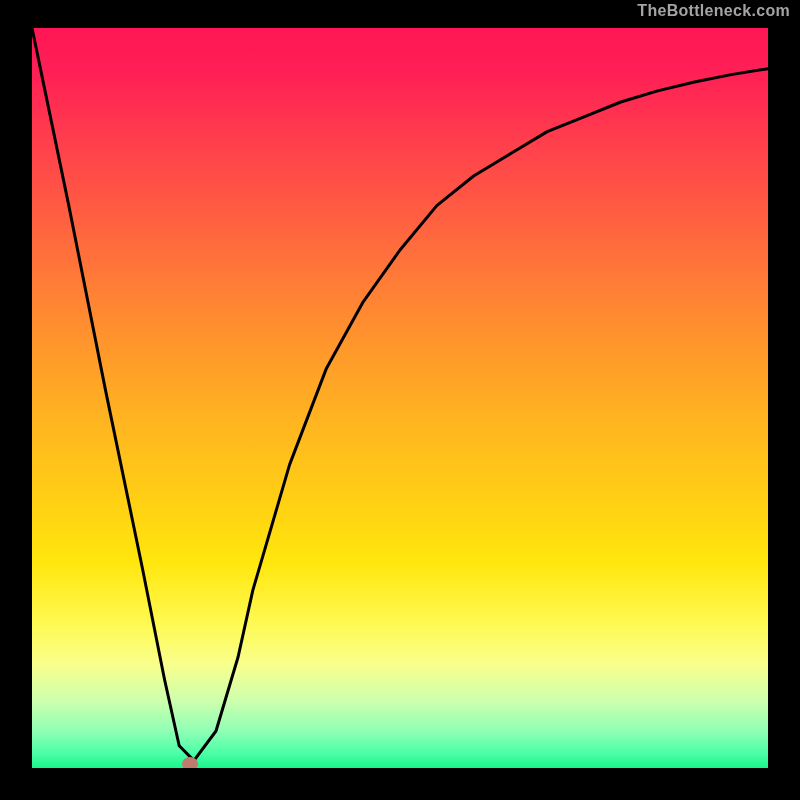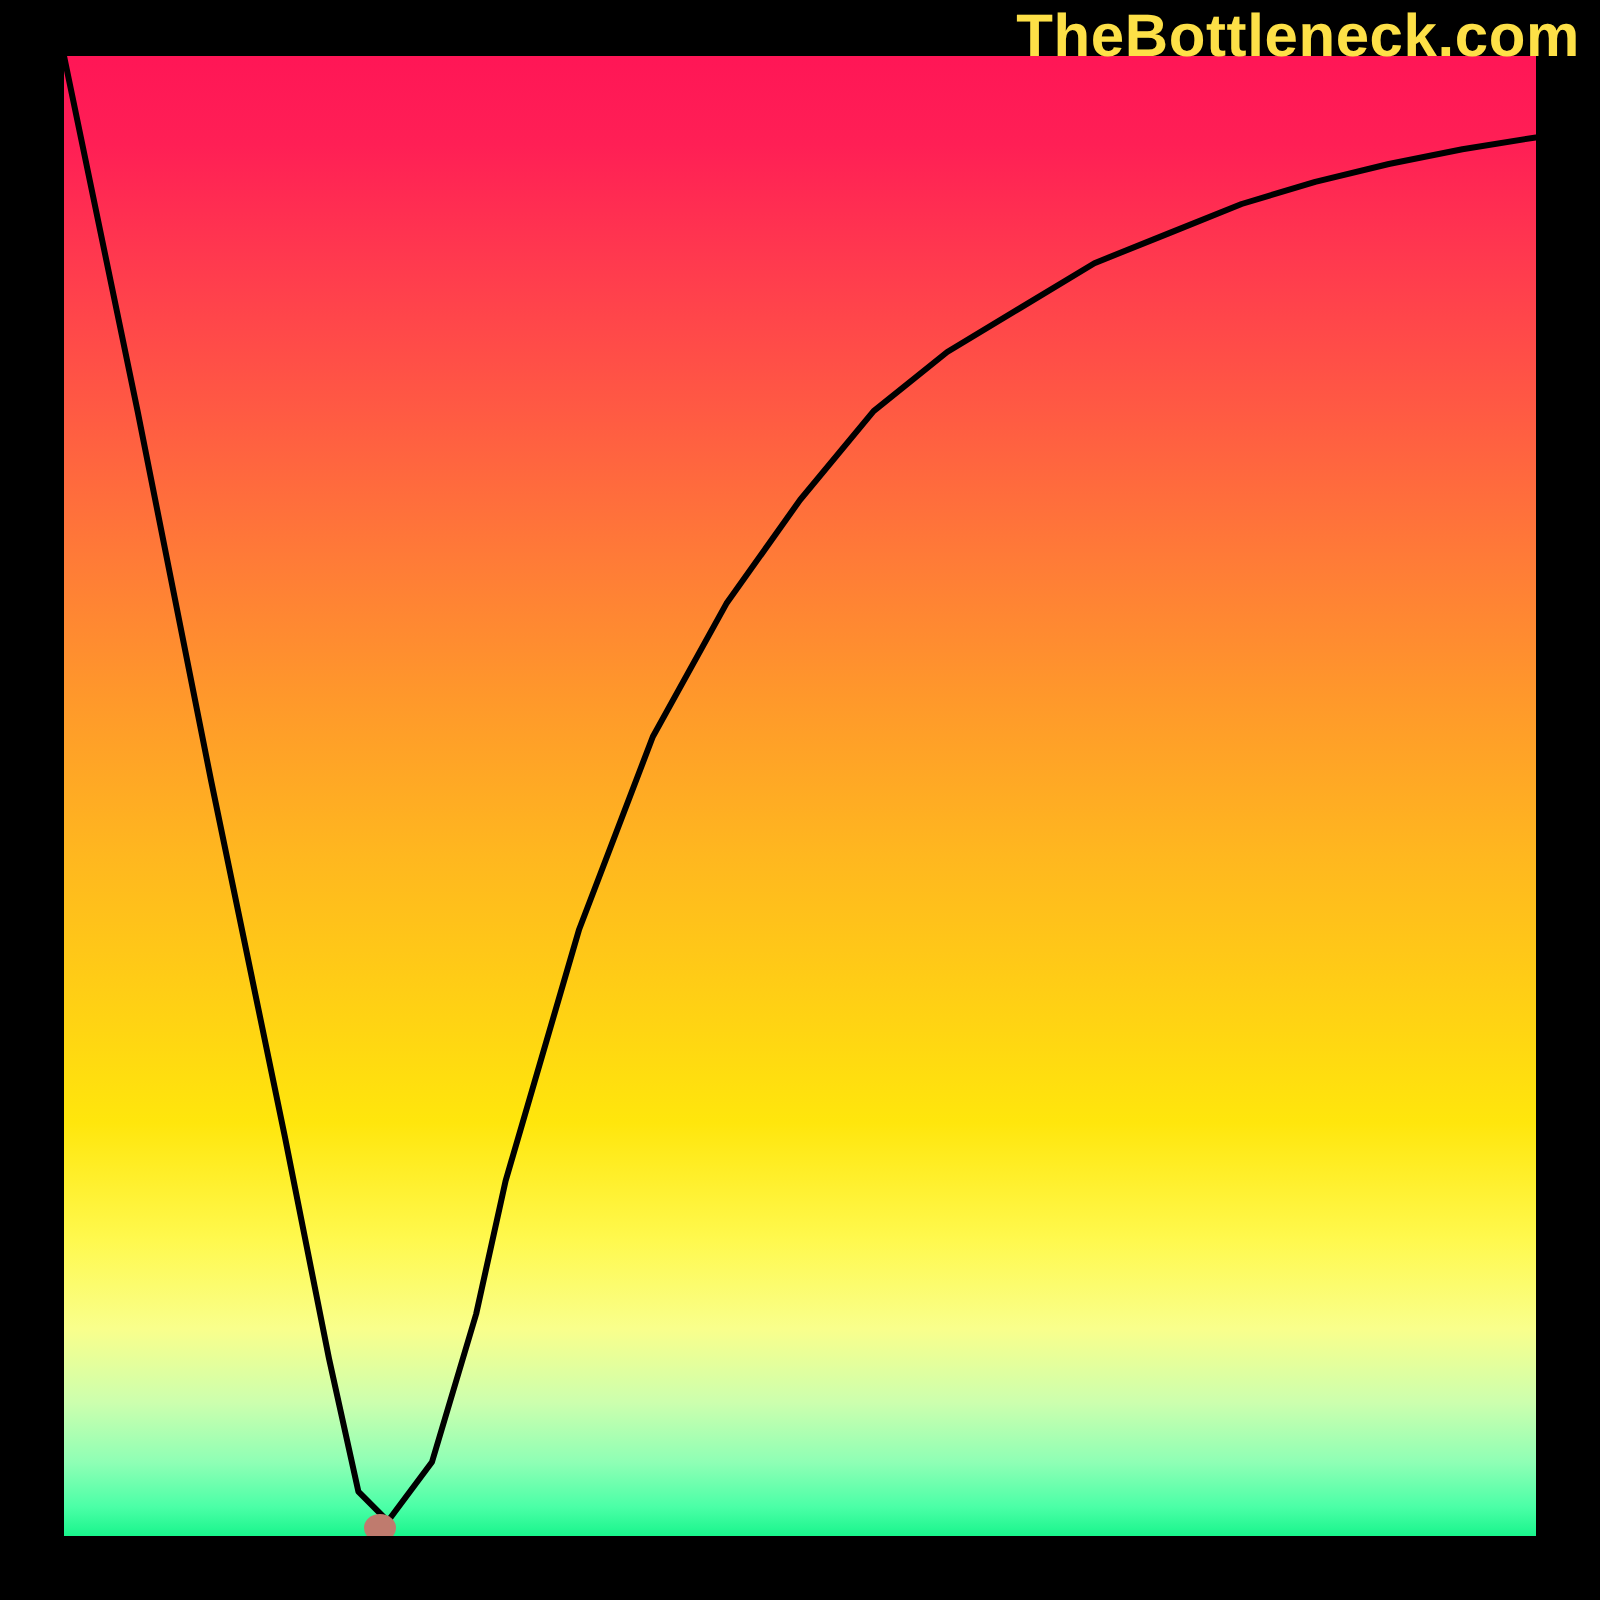--- a/index.html
+++ b/index.html
@@ -14,22 +14,22 @@
   .frame {
     position: relative;
     width: 800px;
     height: 800px;
     background: #000;
   }
   .watermark {
     position: absolute;
     top: 2px;
     right: 10px;
-    color: #fde047;
-    font-size: 30px;
+    color: #a3a3a3;
+    font-size: 16px;
     font-weight: 600;
     letter-spacing: 0.3px;
     z-index: 3;
     user-select: none;
   }
   .plot-area {
     position: absolute;
     left: 32px;
     top: 28px;
     width: 736px;

